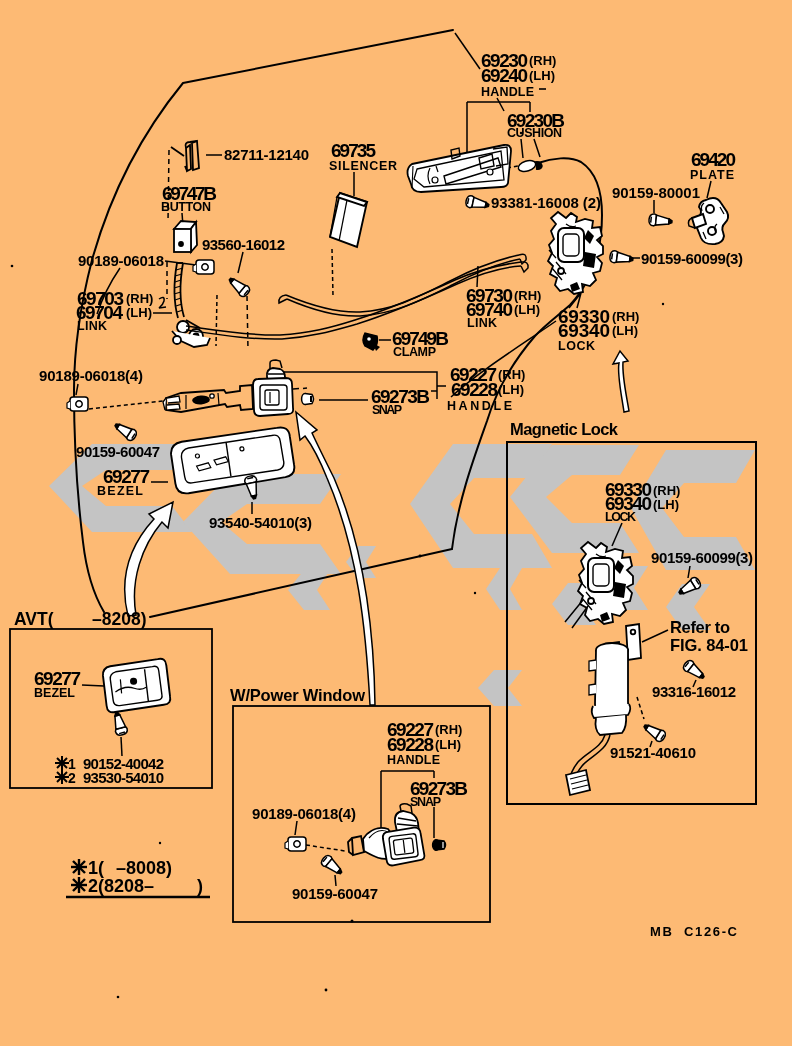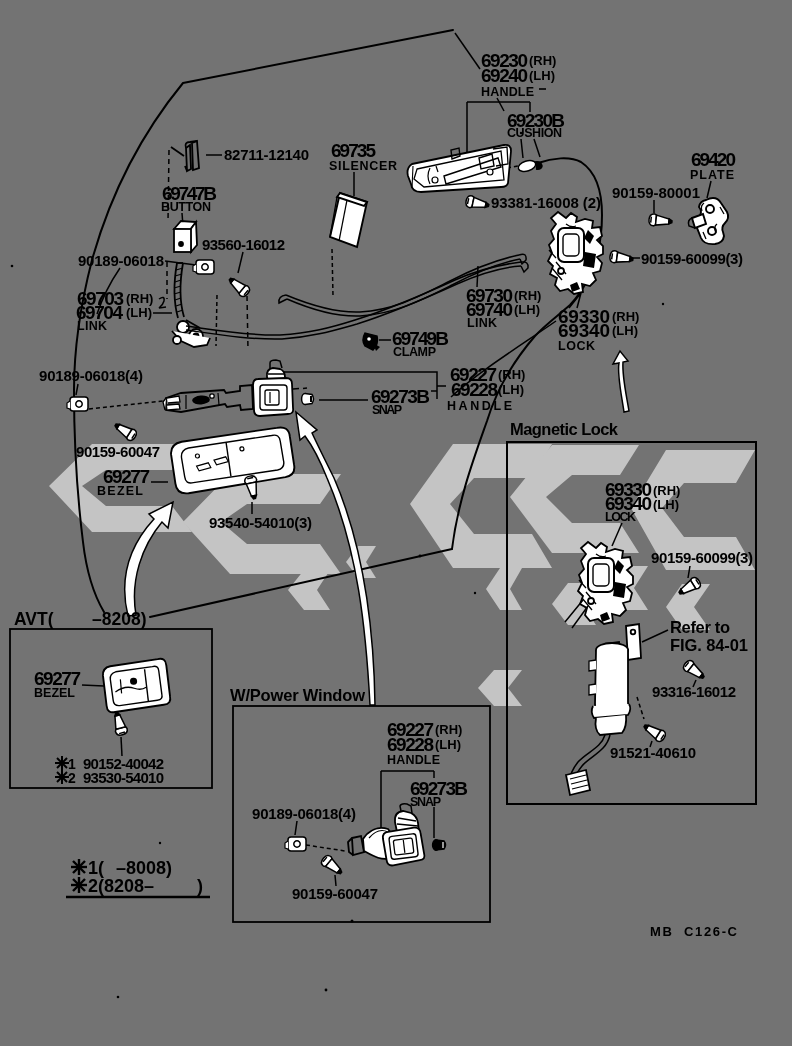--- a/index.html
+++ b/index.html
@@ -1,16 +1,16 @@
 <!DOCTYPE html>
 <html><head>
 <meta charset="utf-8">
 <style>
   html,body{margin:0;padding:0;background:#fff;}
-  #page{position:relative;width:792px;height:1046px;background:#737373;overflow:hidden;}
+  #page{position:relative;width:792px;height:1046px;background:#fdba74;overflow:hidden;}
   svg{position:absolute;top:0;left:0;}
   text{font-family:"Liberation Sans",sans-serif;font-weight:bold;fill:#000;}
   .n19{font-size:19px;}
   .n13{font-size:13px;}
   .w12{font-size:12.5px;letter-spacing:1px;}
   .p15{font-size:15px;}
   .t16{font-size:16.5px;}
 </style>
 </head>
 <body>

